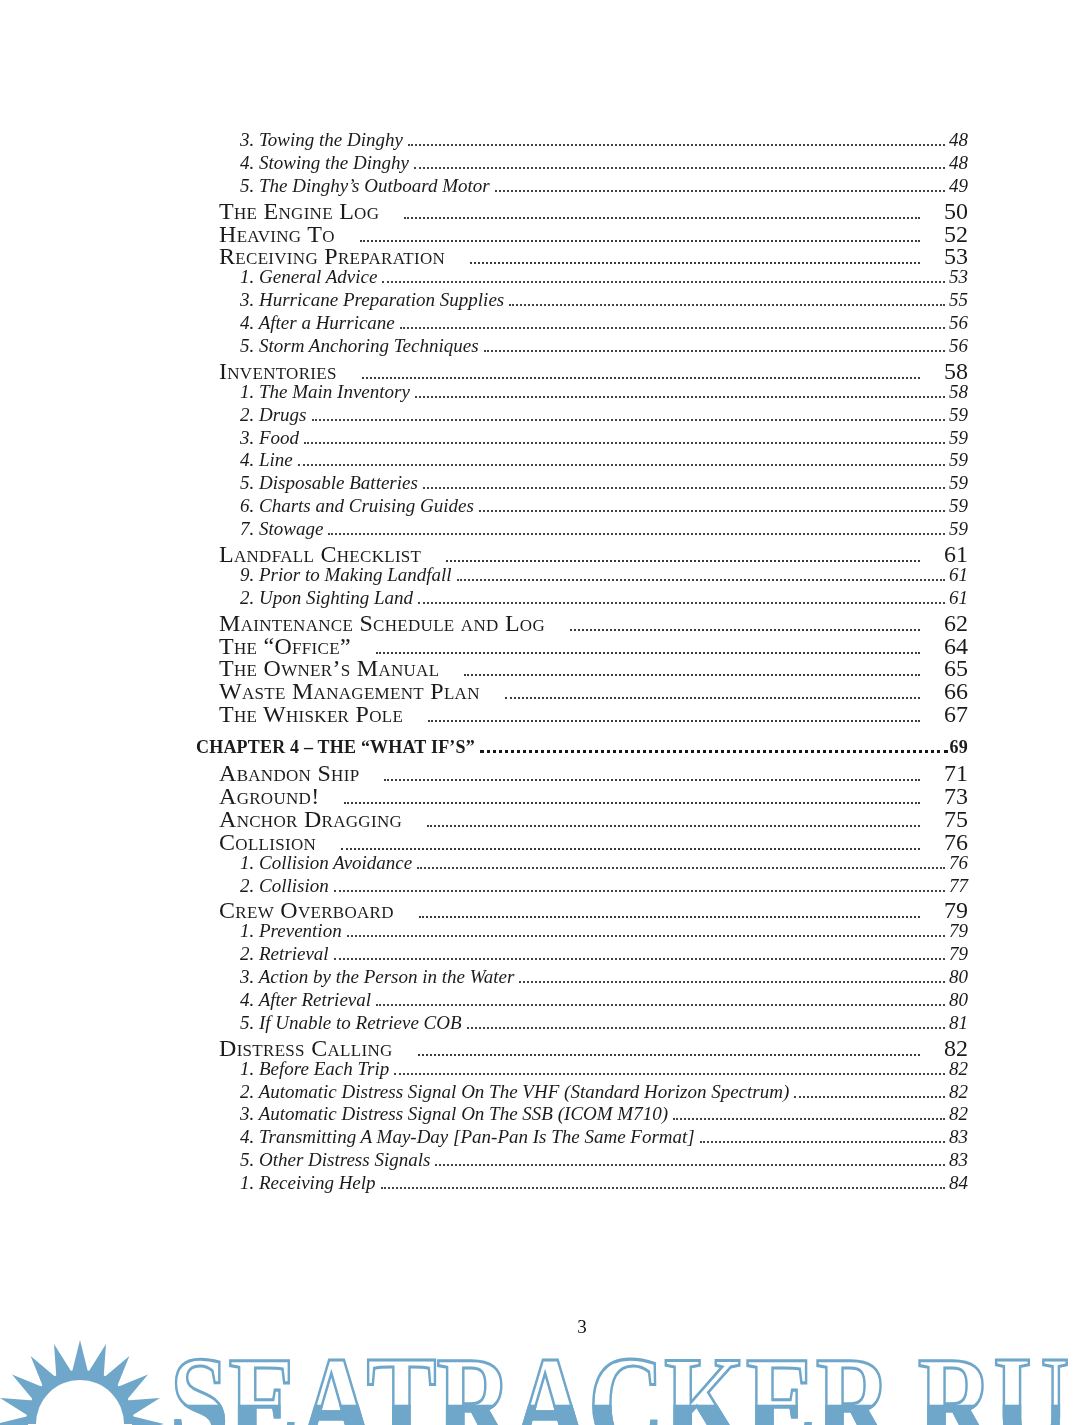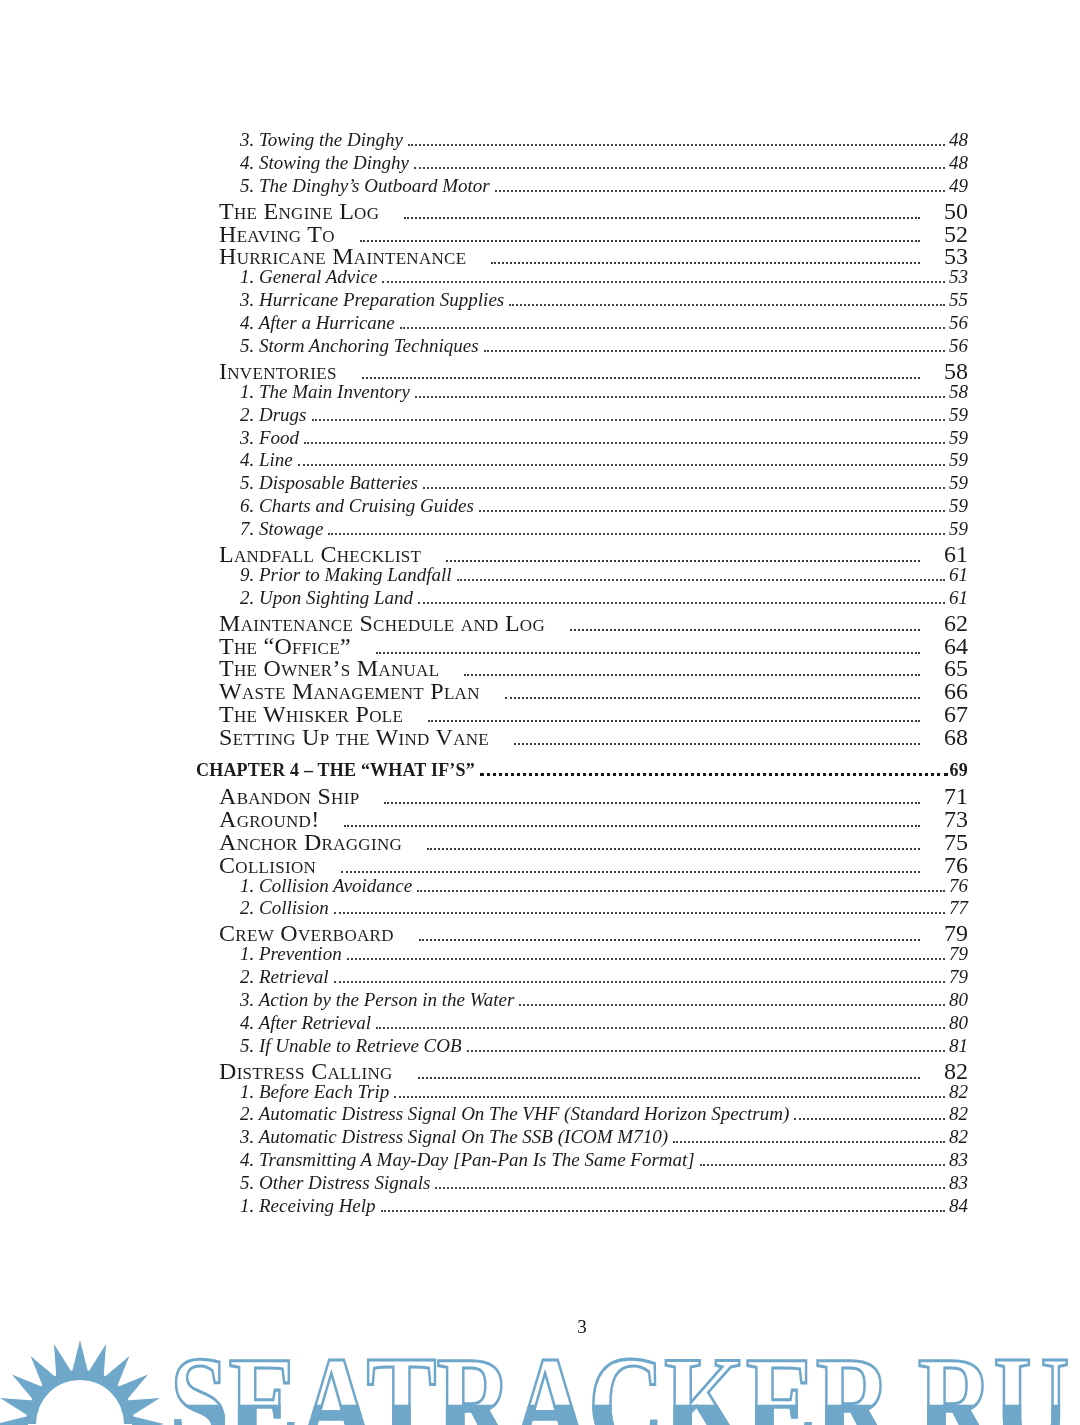--- a/index.html
+++ b/index.html
@@ -77,21 +77,21 @@
         <span class="lbl">The Engine Log</span>
         <span class="leader"></span>
         <span class="pg">50</span>
       </div>
       <div class="row lvl1">
         <span class="lbl">Heaving To</span>
         <span class="leader"></span>
         <span class="pg">52</span>
       </div>
       <div class="row lvl1">
-        <span class="lbl">Hurricane Maintenance</span>
+        <span class="lbl">Receiving Preparation</span>
         <span class="leader"></span>
         <span class="pg">53</span>
       </div>
       <div class="row lvl2">
         <span class="lbl">1. General Advice</span>
         <span class="leader"></span>
         <span class="pg">53</span>
       </div>
       <div class="row lvl2">
         <span class="lbl">3. Hurricane Preparation Supplies</span>
@@ -180,25 +180,20 @@
       </div>
       <div class="row lvl1">
         <span class="lbl">Waste Management Plan</span>
         <span class="leader"></span>
         <span class="pg">66</span>
       </div>
       <div class="row lvl1">
         <span class="lbl">The Whisker Pole</span>
         <span class="leader"></span>
         <span class="pg">67</span>
-      </div>
-      <div class="row lvl1">
-        <span class="lbl">Setting Up the Wind Vane</span>
-        <span class="leader"></span>
-        <span class="pg">68</span>
       </div>
       <div class="row lvl0">
         <span class="lbl">CHAPTER 4 – THE “WHAT IF’S”</span>
         <span class="leader"></span>
         <span class="pg">69</span>
       </div>
       <div class="row lvl1">
         <span class="lbl">Abandon Ship</span>
         <span class="leader"></span>
         <span class="pg">71</span>

